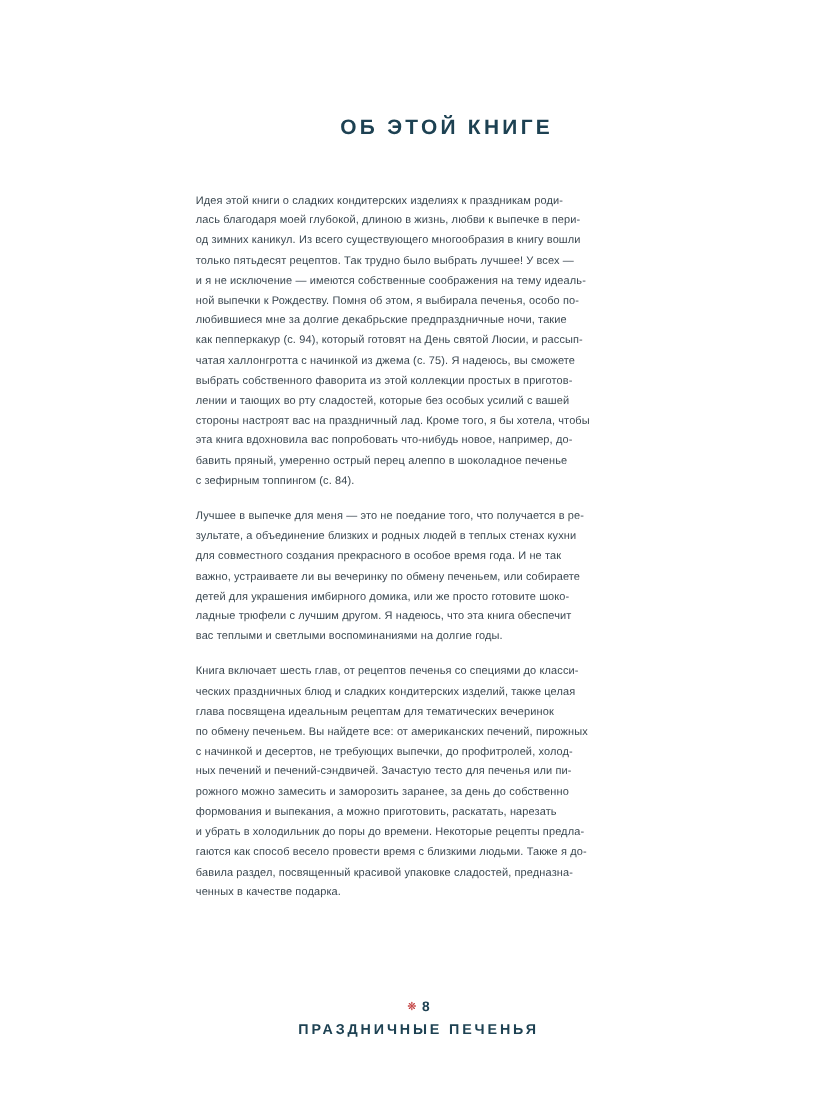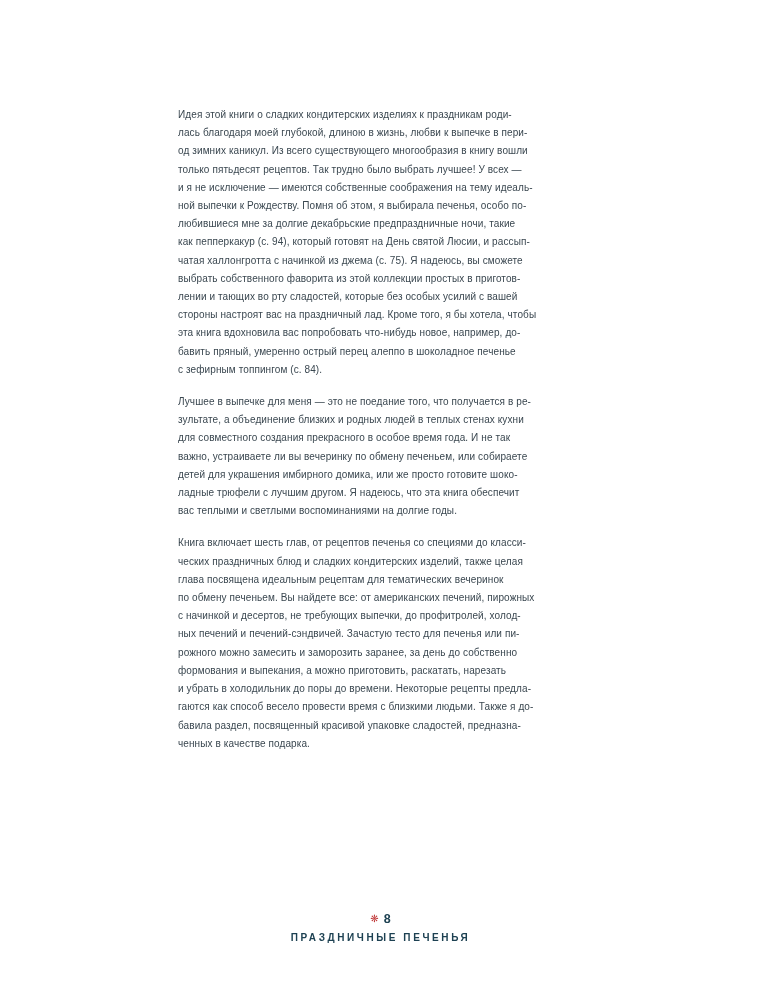--- a/index.html
+++ b/index.html
@@ -63,32 +63,33 @@
     font-size: 10px;
     vertical-align: 1px;
     margin-right: 5px;
   }
   .pagenum {
     font-weight: 700;
     color: var(--heading);
     font-size: 12.5px;
   }
   .book-title {
-    font-size: 10px;
+    font-size: 13px;
     font-weight: 600;
     letter-spacing: 2.6px;
     color: var(--heading);
   }
 </style>
 </head>
 <body>
 
 <div class="page">
 
   <div class="content">
+    <h1 class="title">ОБ ЭТОЙ КНИГЕ</h1>
 
     <p class="para">Идея этой книги о сладких кондитерских изделиях к праздникам роди-
 лась благодаря моей глубокой, длиною в жизнь, любви к выпечке в пери-
 од зимних каникул. Из всего существующего многообразия в книгу вошли
 только пятьдесят рецептов. Так трудно было выбрать лучшее! У всех —
 и я не исключение — имеются собственные соображения на тему идеаль-
 ной выпечки к Рождеству. Помня об этом, я выбирала печенья, особо по-
 любившиеся мне за долгие декабрьские предпраздничные ночи, такие
 как пепперкакур (с. 94), который готовят на День святой Люсии, и рассып-
 чатая халлонгротта с начинкой из джема (с. 75). Я надеюсь, вы сможете

